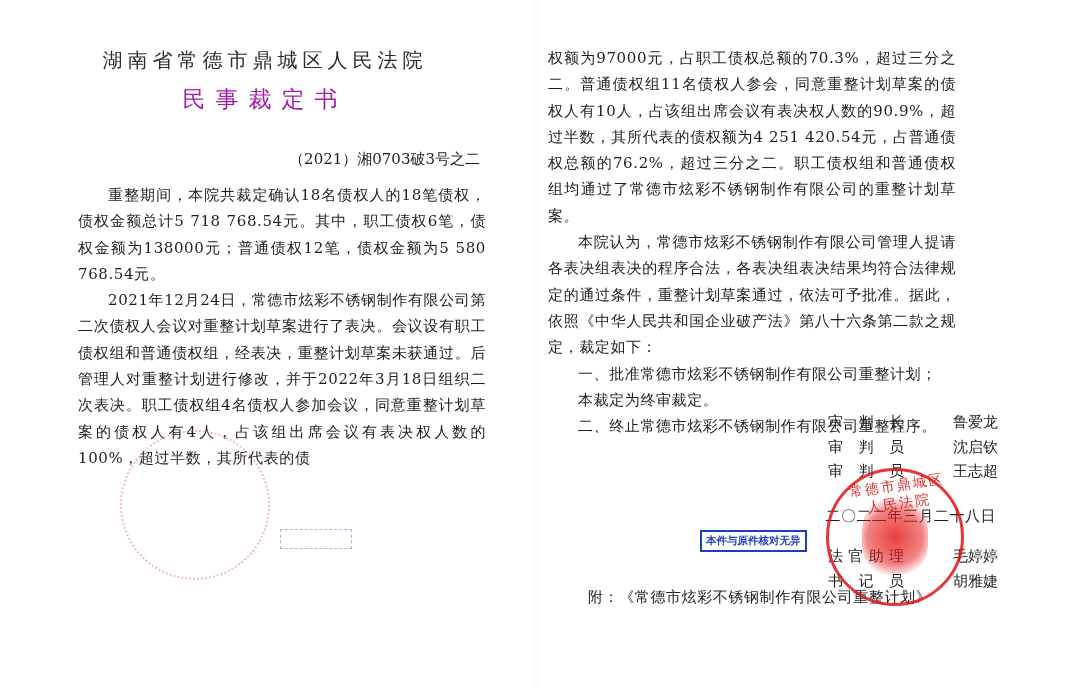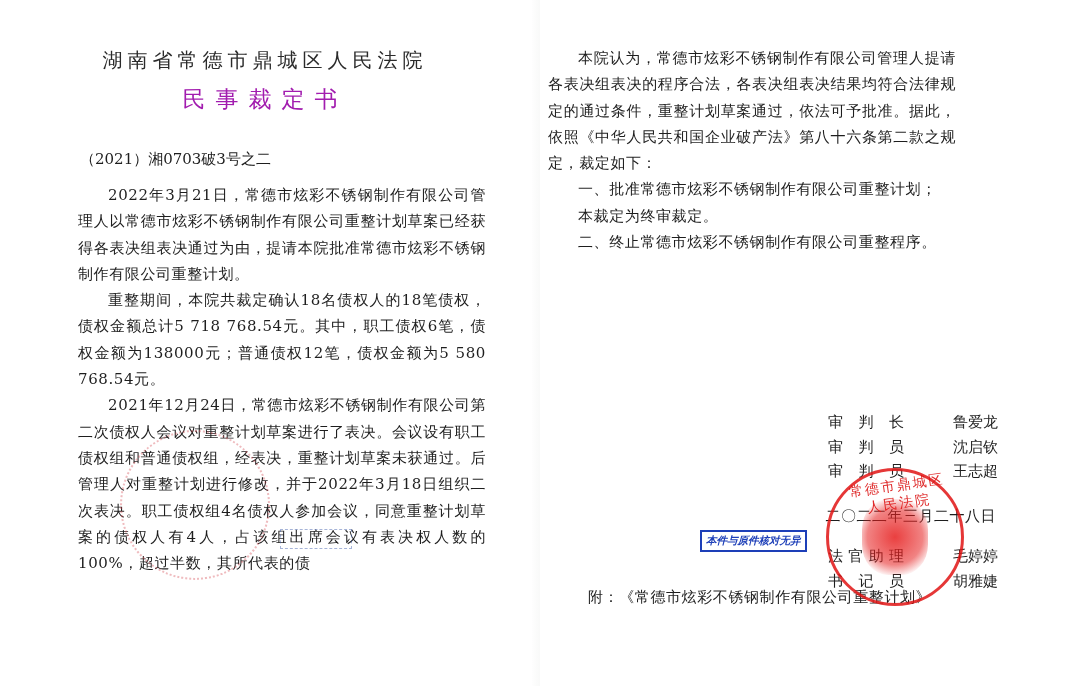--- a/index.html
+++ b/index.html
@@ -50,21 +50,21 @@
       text-align: center;
       font-size: 23px;
       letter-spacing: 10px;
       color: #a21caf;
     }
     .case-no {
       position: absolute;
       left: 80px;
       top: 150px;
       width: 400px;
-      text-align: left;
+      text-align: right;
       font-size: 15px;
     }
     .body-text {
       position: absolute;
       font-size: 15px;
       line-height: 26.3px;
       letter-spacing: 0.6px;
     }
     .left-body {
       left: 78px;
@@ -171,54 +171,53 @@
       left: 700px;
       top: 530px;
       padding: 2px 4px;
       border: 2px solid #1d3fb8;
       color: #1d3fb8;
       font-family: "DejaVu Sans", "Liberation Sans", sans-serif;
       font-weight: bold;
       font-size: 10.5px;
       letter-spacing: 0;
       background: #ffffff;
-      font-style: italic;
     }
     .faint-stamp {
       position: absolute;
       left: 280px;
       top: 529px;
       width: 70px;
       height: 18px;
       border: 1px dashed rgba(60, 90, 170, 0.45);
       pointer-events: none;
     }
   </style>
 </head>
 <body>
 
 <div class="page page-left">
   <div class="title-1">湖南省常德市鼎城区人民法院</div>
   <div class="title-2">民事裁定书</div>
   <div class="case-no">（2021）湘0703破3号之二</div>
 
   <div class="body-text left-body">
-    <p class="para">2022年3月21日，常德市炫彩不锈钢制作有限公司管理人以常德市炫彩不锈钢制作有限公司重整计划草案已经获得各表决组表决通过为由，提请本院批准常德市炫彩不锈钢制作有限公司重整计划。</p>
     <p class="para">重整期间，本院共裁定确认18名债权人的18笔债权，债权金额总计5 718 768.54元。其中，职工债权6笔，债权金额为138000元；普通债权12笔，债权金额为5 580 768.54元。</p>
     <p class="para">2021年12月24日，常德市炫彩不锈钢制作有限公司第二次债权人会议对重整计划草案进行了表决。会议设有职工债权组和普通债权组，经表决，重整计划草案未获通过。后管理人对重整计划进行修改，并于2022年3月18日组织二次表决。职工债权组4名债权人参加会议，同意重整计划草案的债权人有4人，占该组出席会议有表决权人数的100%，超过半数，其所代表的债</p>
   </div>
 
   <div class="seal-faint"></div>
   <div class="faint-stamp"></div>
 </div>
 
 <div class="gutter"></div>
 
 <div class="page page-right">
   <div class="body-text right-body">
+    <p class="para no-indent">权额为97000元，占职工债权总额的70.3%，超过三分之二。普通债权组11名债权人参会，同意重整计划草案的债权人有10人，占该组出席会议有表决权人数的90.9%，超过半数，其所代表的债权额为4 251 420.54元，占普通债权总额的76.2%，超过三分之二。职工债权组和普通债权组均通过了常德市炫彩不锈钢制作有限公司的重整计划草案。</p>
     <p class="para">本院认为，常德市炫彩不锈钢制作有限公司管理人提请各表决组表决的程序合法，各表决组表决结果均符合法律规定的通过条件，重整计划草案通过，依法可予批准。据此，依照《中华人民共和国企业破产法》第八十六条第二款之规定，裁定如下：</p>
     <p class="para">一、批准常德市炫彩不锈钢制作有限公司重整计划；</p>
     <p class="para">本裁定为终审裁定。</p>
     <p class="para">二、终止常德市炫彩不锈钢制作有限公司重整程序。</p>
   </div>
 
   <div class="sig-block">
     <div class="sig-row">
       <span class="sig-role">
         <span>审</span>

